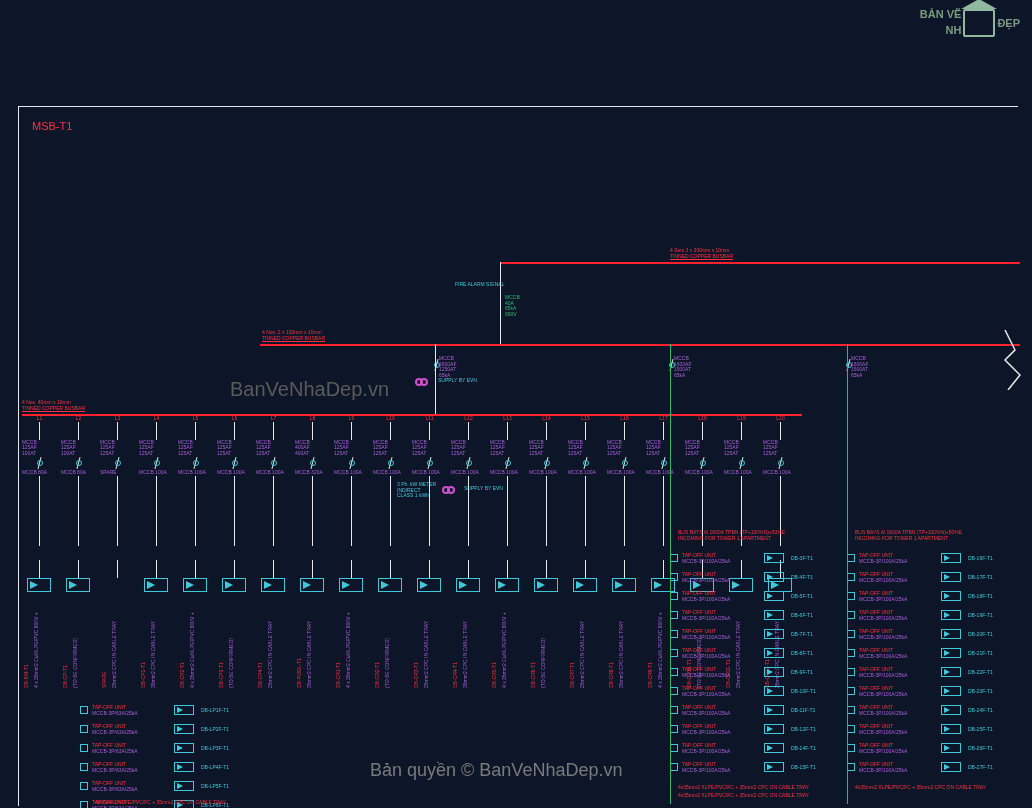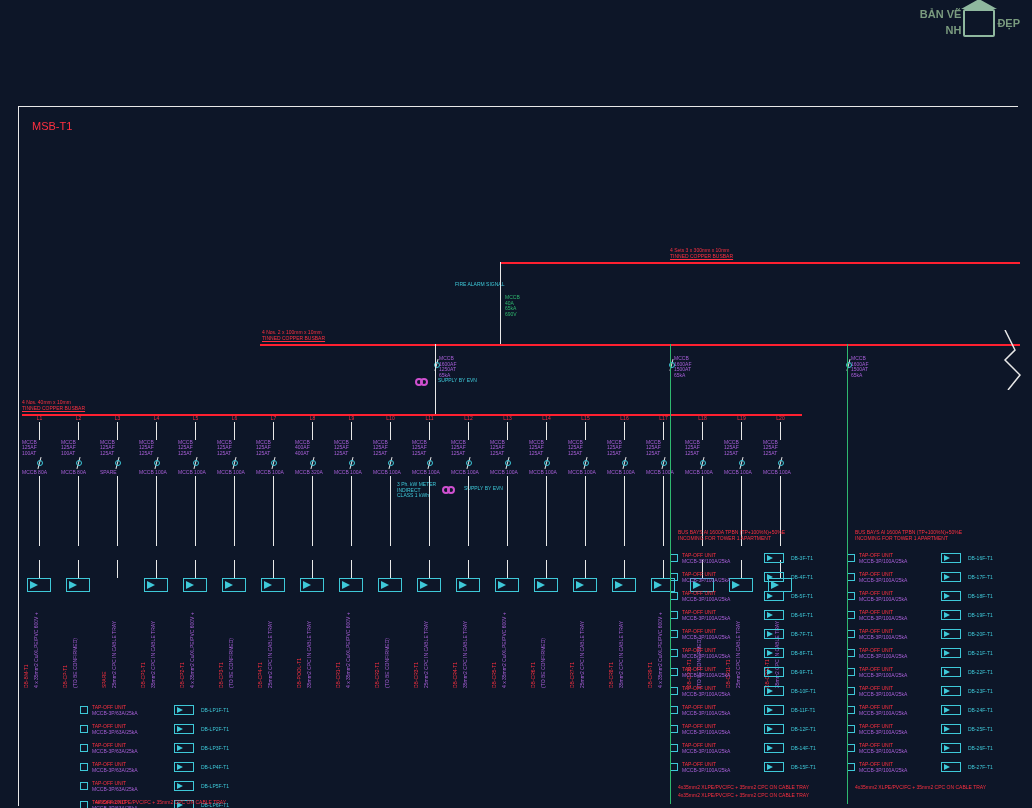--- a/index.html
+++ b/index.html
@@ -53,20 +53,22 @@
       <div class="wm-text">BẢN VẼ</div>
       <div><span class="wm-text big">NH</span></div>
     </div>
     <div style="position:relative">
       <div class="roof"></div>
       <div class="house"></div>
     </div>
     <span class="wm-text dep">ĐẸP</span>
   </div>
 
+  <div class="wm-center">BanVeNhaDep.vn</div>
+  <div class="wm-bottom">Bản quyền © BanVeNhaDep.vn</div>
 
   <div class="busbar-red thick" style="left:500px;top:262px;width:520px"></div>
   <div class="txt txt-red" style="left:670px;top:248px">
     <span>4 Sets  3 x 300mm x 10mm</span><br>
     <span style="text-decoration:underline">TINNED COPPER BUSBAR</span>
   </div>
 
   <div class="line-green" style="left:500px;top:262px;width:1px;height:60px"></div>
   <div class="txt txt-cyan" style="left:455px;top:282px">FIRE ALARM SIGNAL</div>
   <div class="txt txt-green" style="left:505px;top:295px;font-size:5px">MCCB<br>40A<br>65kA<br>690V</div>

